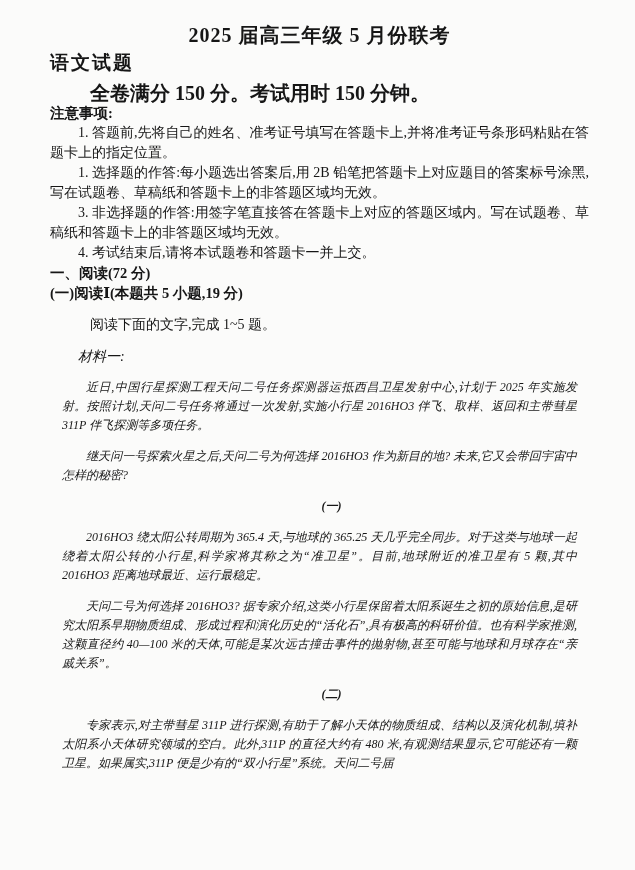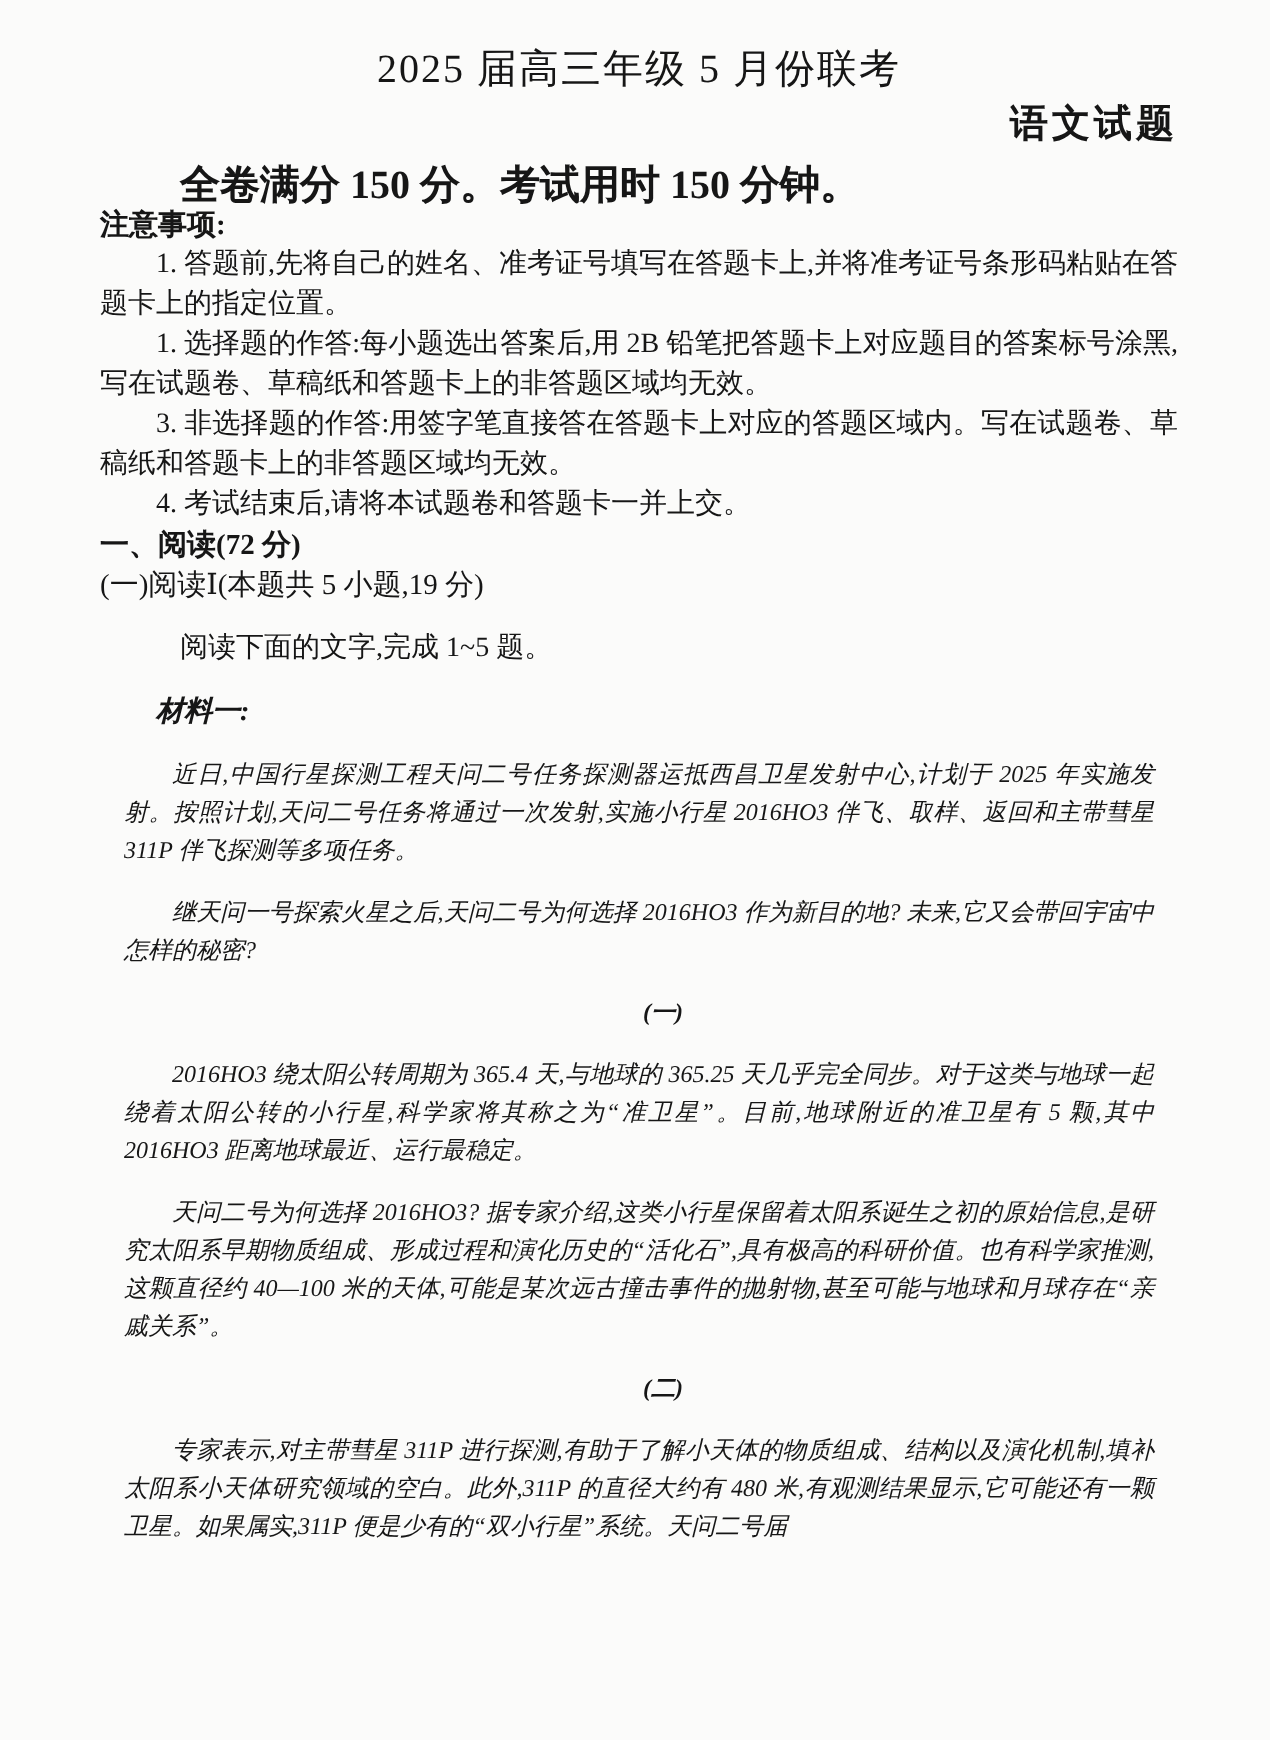--- a/index.html
+++ b/index.html
@@ -16,27 +16,27 @@
     height: 870px;
     padding: 22px 46px 0 50px;
     color: #161616;
     font-family: "Liberation Serif", "DejaVu Serif", serif;
     text-align: justify;
   }
   .exam-title {
     margin: 0;
     text-align: center;
     font-size: 20px;
-    font-weight: normal;
+    font-weight: bold;
     line-height: 26px;
     letter-spacing: 1px;
   }
   .exam-subject {
     margin: 2px 0 8px 0;
-    text-align: right;
+    text-align: left;
     font-size: 19px;
     font-weight: bold;
     line-height: 25px;
     letter-spacing: 2px;
   }
   .summary {
     font-size: 20px;
     font-weight: bold;
     line-height: 20px;
     text-indent: 2em;
@@ -55,33 +55,33 @@
     margin: 0;
   }
   .sec-heading {
     font-size: 14.5px;
     font-weight: bold;
     line-height: 20px;
     margin: 0;
   }
   .sub-heading {
     font-size: 14.5px;
-    font-weight: normal;
+    font-weight: bold;
     line-height: 20px;
     margin: 0;
   }
   .instruction {
     font-size: 14px;
     line-height: 20px;
     text-indent: 2em;
     margin: 12px;
   }
   .material-label {
     font-size: 14px;
-    font-weight: bold;
+    font-weight: normal;
     font-style: italic;
     line-height: 19px;
     text-indent: 2em;
     margin: 0;
   }
   .passage p {
     font-size: 12px;
     font-style: italic;
     line-height: 19px;
     text-indent: 2em;

